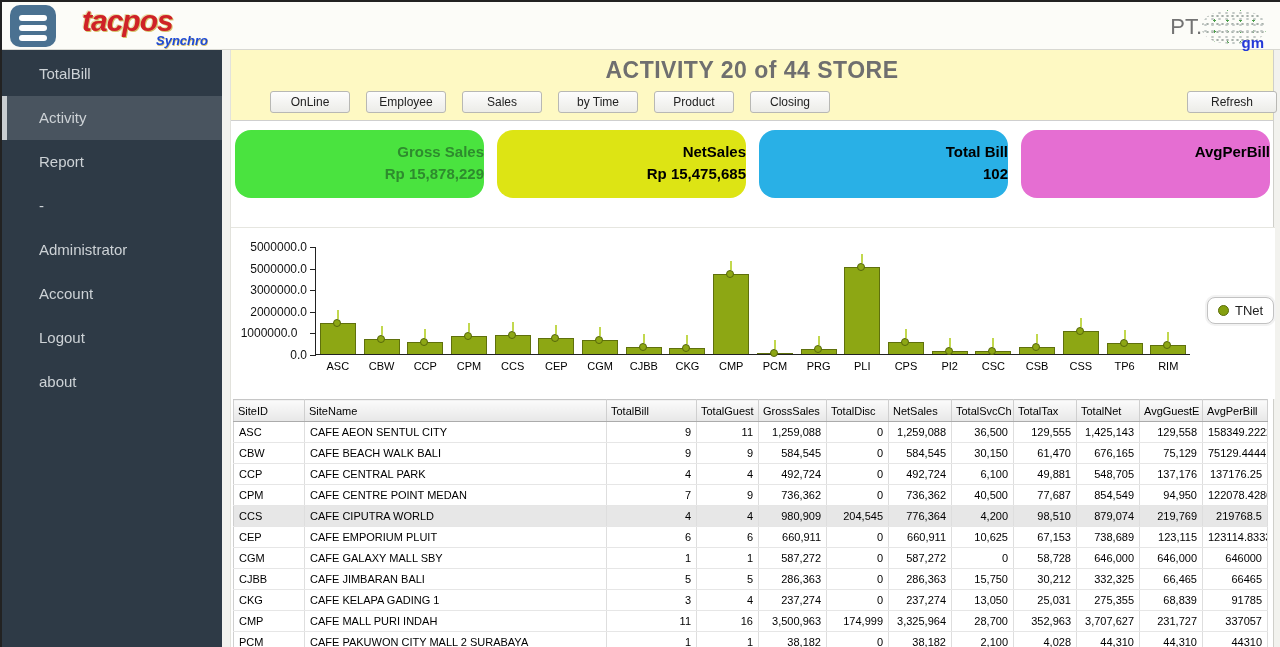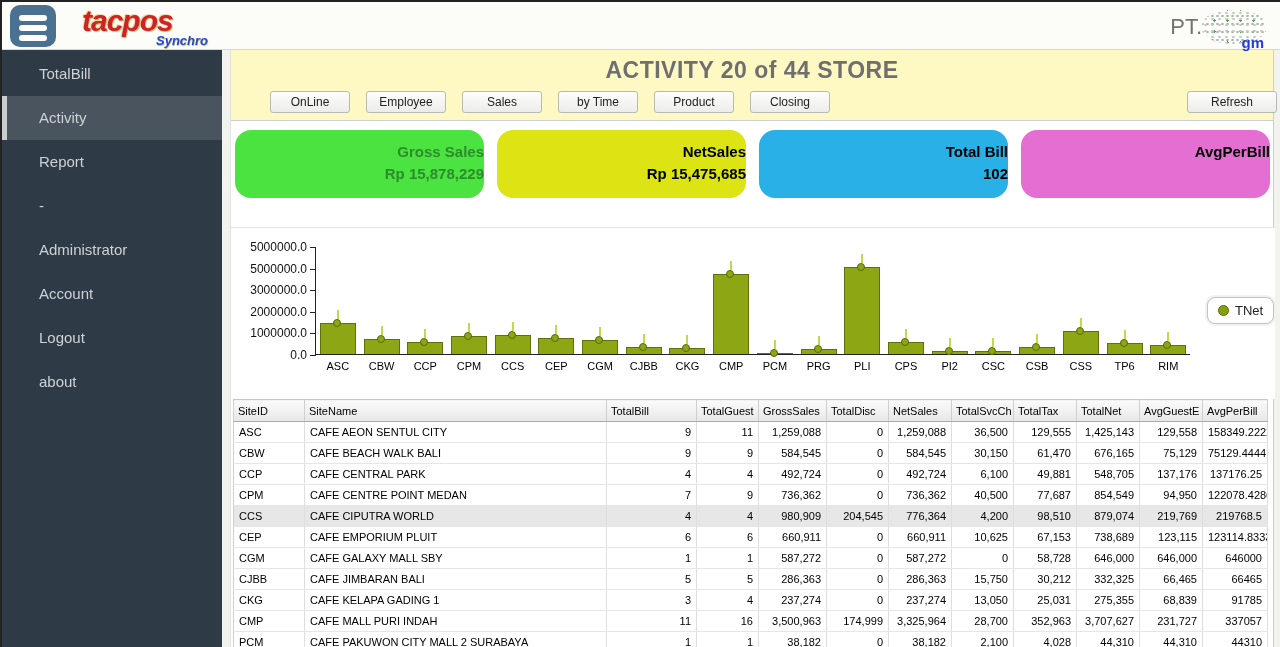--- a/index.html
+++ b/index.html
@@ -161,21 +161,21 @@
     <section class="chart">
       <div id="yaxis">
           <div class="ylabel" style="top: 12px;">5000000.0</div>
           <div class="ytick" style="top: 19px;"></div>
           <div class="ylabel" style="top: 33.6px;">5000000.0</div>
           <div class="ytick" style="top: 40.6px;"></div>
           <div class="ylabel" style="top: 55.2px;">3000000.0</div>
           <div class="ytick" style="top: 62.2px;"></div>
           <div class="ylabel" style="top: 76.8px;">2000000.0</div>
           <div class="ytick" style="top: 83.8px;"></div>
-          <div class="ylabel" style="top: 98.4px;">1000000.0</div>
+          <div class="ylabel" style="top: 98.4px; text-align: center;">1000000.0</div>
           <div class="ytick" style="top: 105.4px;"></div>
           <div class="ylabel" style="top: 120px;">0.0</div>
           <div class="ytick" style="top: 127px;"></div>
         </div>
       <div class="axis-v"></div>
       <div class="plot" id="plot">
           <div class="slot">
             <div class="bar" style="height: 31px;">
               <span class="whisker"></span>
               <span class="marker"></span>

